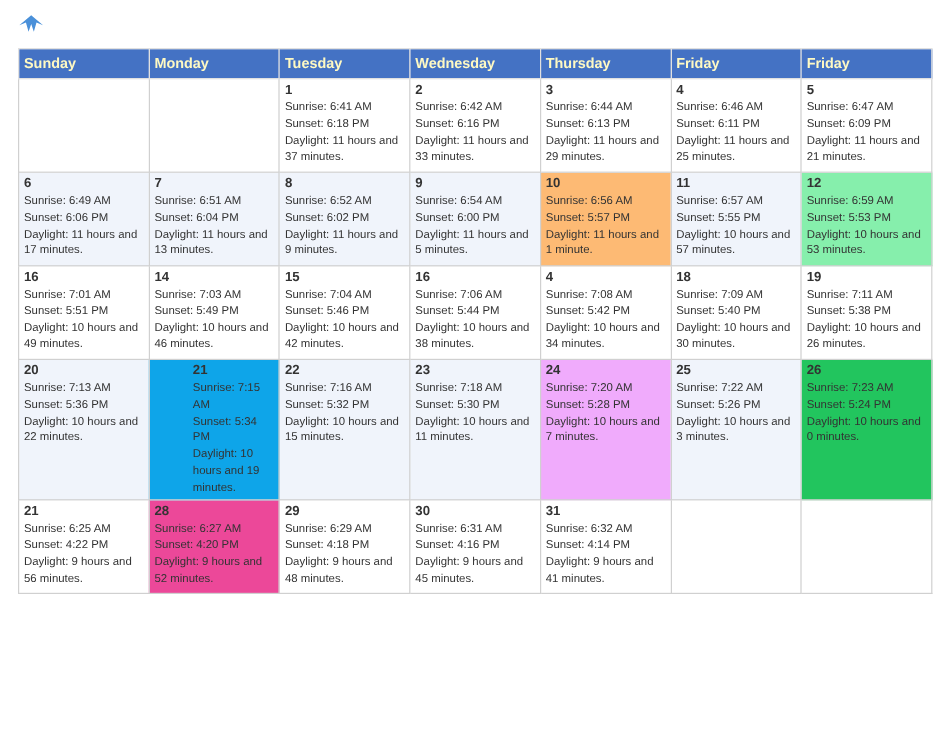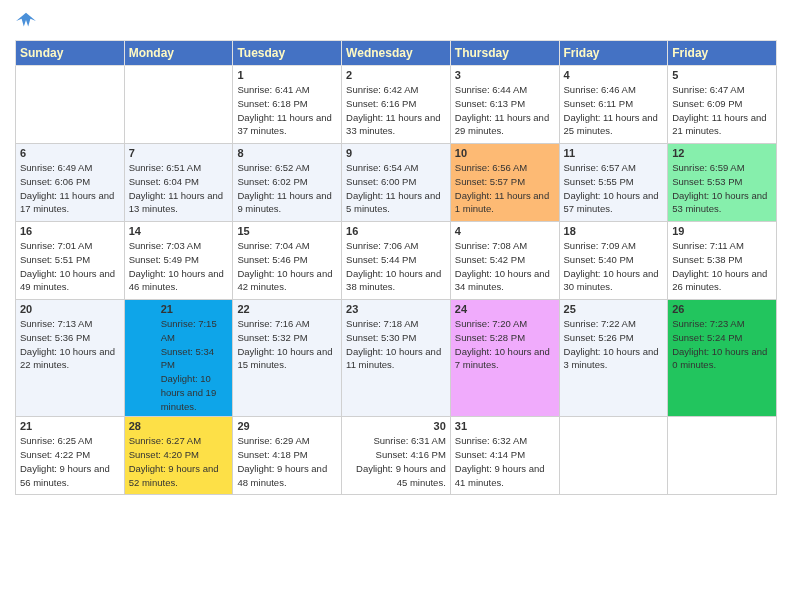--- a/index.html
+++ b/index.html
@@ -244,29 +244,29 @@
           <td style="background: #22c55e;">
             <span class="day-number">26</span>
             <div class="day-info">Sunrise: 7:23 AM<br>Sunset: 5:24 PM<br>Daylight: 10 hours and 0 minutes.</div>
           </td>
         </tr>
         <tr>
           <td style="background: rgb(255, 255, 255);">
             <span class="day-number">21</span>
             <div class="day-info">Sunrise: 6:25 AM<br>Sunset: 4:22 PM<br>Daylight: 9 hours and 56 minutes.</div>
           </td>
-          <td style="background: #fde047;">
+          <td style="background: #ec4899;">
             <span class="day-number">28</span>
             <div class="day-info">Sunrise: 6:27 AM<br>Sunset: 4:20 PM<br>Daylight: 9 hours and 52 minutes.</div>
           </td>
           <td style="background: rgb(255, 255, 255); margin-left: 12px;">
             <span class="day-number">29</span>
             <div class="day-info">Sunrise: 6:29 AM<br>Sunset: 4:18 PM<br>Daylight: 9 hours and 48 minutes.</div>
           </td>
-          <td style="background: rgb(255, 255, 255); text-align: right;">
+          <td style="background: rgb(255, 255, 255);">
             <span class="day-number">30</span>
             <div class="day-info">Sunrise: 6:31 AM<br>Sunset: 4:16 PM<br>Daylight: 9 hours and 45 minutes.</div>
           </td>
           <td style="background: rgb(255, 255, 255);">
             <span class="day-number">31</span>
             <div class="day-info">Sunrise: 6:32 AM<br>Sunset: 4:14 PM<br>Daylight: 9 hours and 41 minutes.</div>
           </td>
           <td class="empty-cell" style="background: rgb(255, 255, 255);"></td>
           <td class="empty-cell" style="background: rgb(255, 255, 255);"></td>
         </tr>

